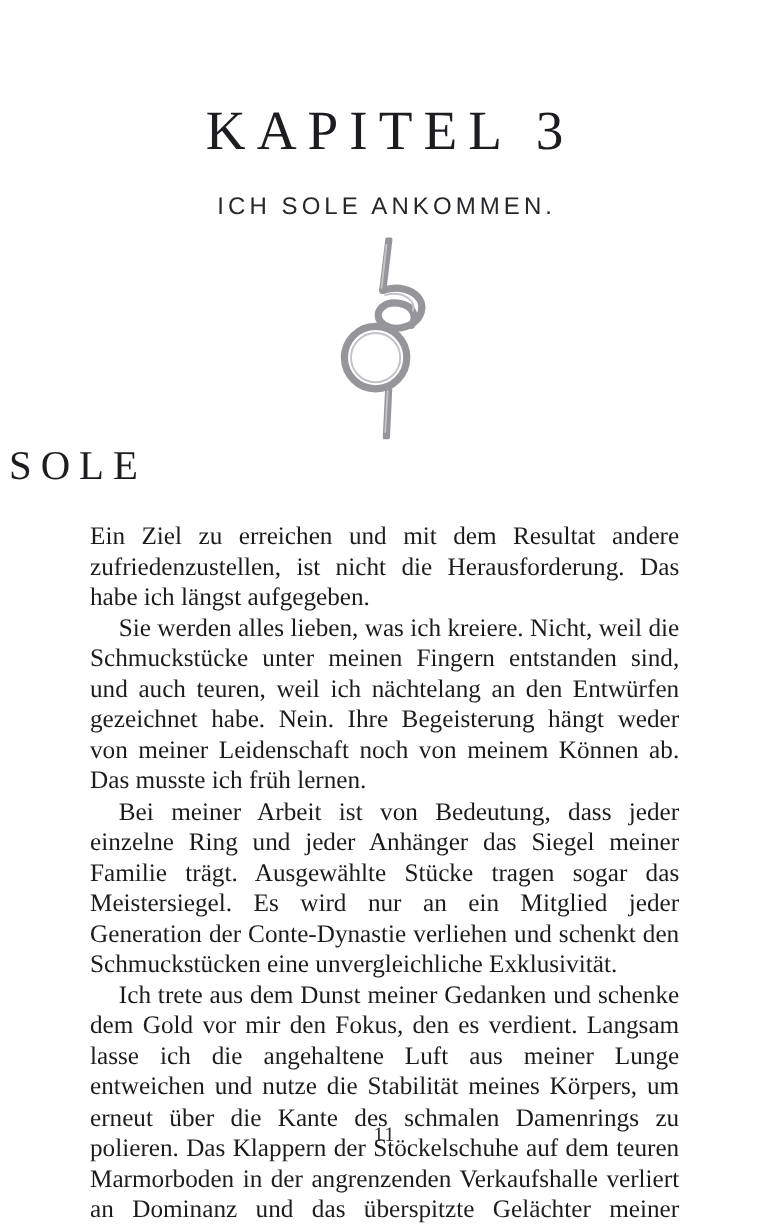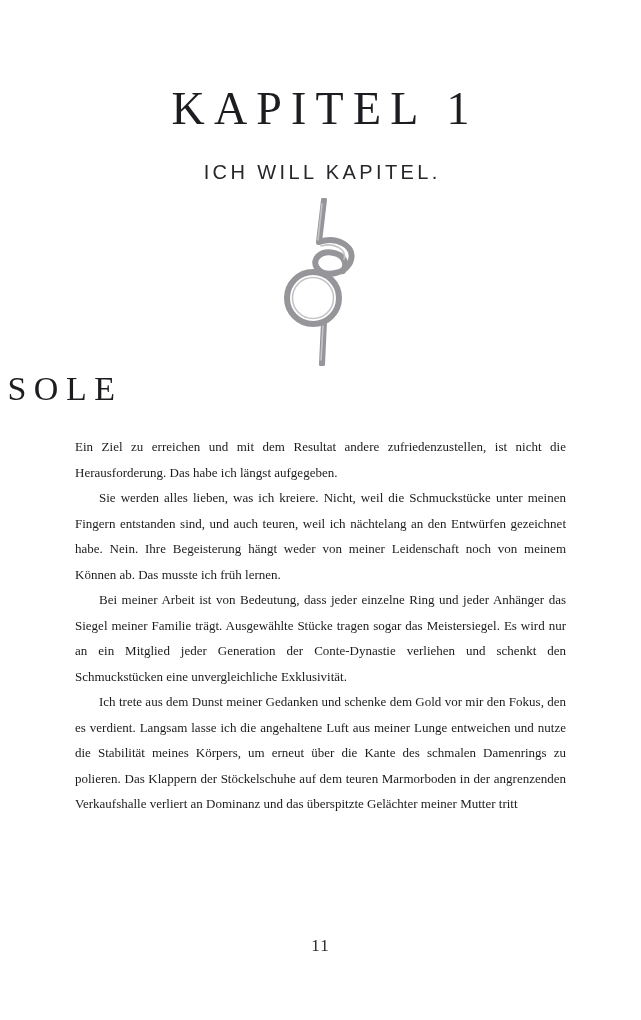--- a/index.html
+++ b/index.html
@@ -53,21 +53,21 @@
     font-weight: 400;
     letter-spacing: 0.22em;
     text-indent: 0.22em;
     color: #1d1d21;
   }
   .body-text {
     margin: 26px 75px 0 75px;
   }
   .body-text p {
     margin: 0;
-    font-size: 13px;
+    font-size: 21px;
     line-height: 25.5px;
     text-align: justify;
     color: #1b1b1d;
     hyphens: auto;
     -webkit-hyphens: auto;
   }
   .body-text p.indent {
     text-indent: 24px;
   }
   .page-number {
@@ -80,23 +80,23 @@
     font-size: 17px;
     letter-spacing: 1px;
     color: #2a2a2e;
   }
 </style>
 </head>
 <body>
 
 <div class="page">
 
-  <h1 class="chapter-title">KAPITEL 1</h1>
+  <h1 class="chapter-title">KAPITEL 3</h1>
 
-  <h2 class="chapter-subtitle">ICH WILL KAPITEL.</h2>
+  <h2 class="chapter-subtitle">ICH SOLE ANKOMMEN.</h2>
 
   <div class="illustration">
     <svg width="180" height="168" viewBox="0 0 180 168" xmlns="http://www.w3.org/2000/svg" aria-hidden="true">
       <g fill="none" stroke="#96969a" stroke-width="6" stroke-linecap="round">
 
         <path d="M93 2 L88 44"></path>
 
         <path d="M88 44 C 106 38, 124 48, 120 62 C 116 76, 94 80, 86 70"></path>
         <path d="M86 70 C 80 61, 90 52, 103 55 C 113 57, 117 66, 112 73"></path>
 

